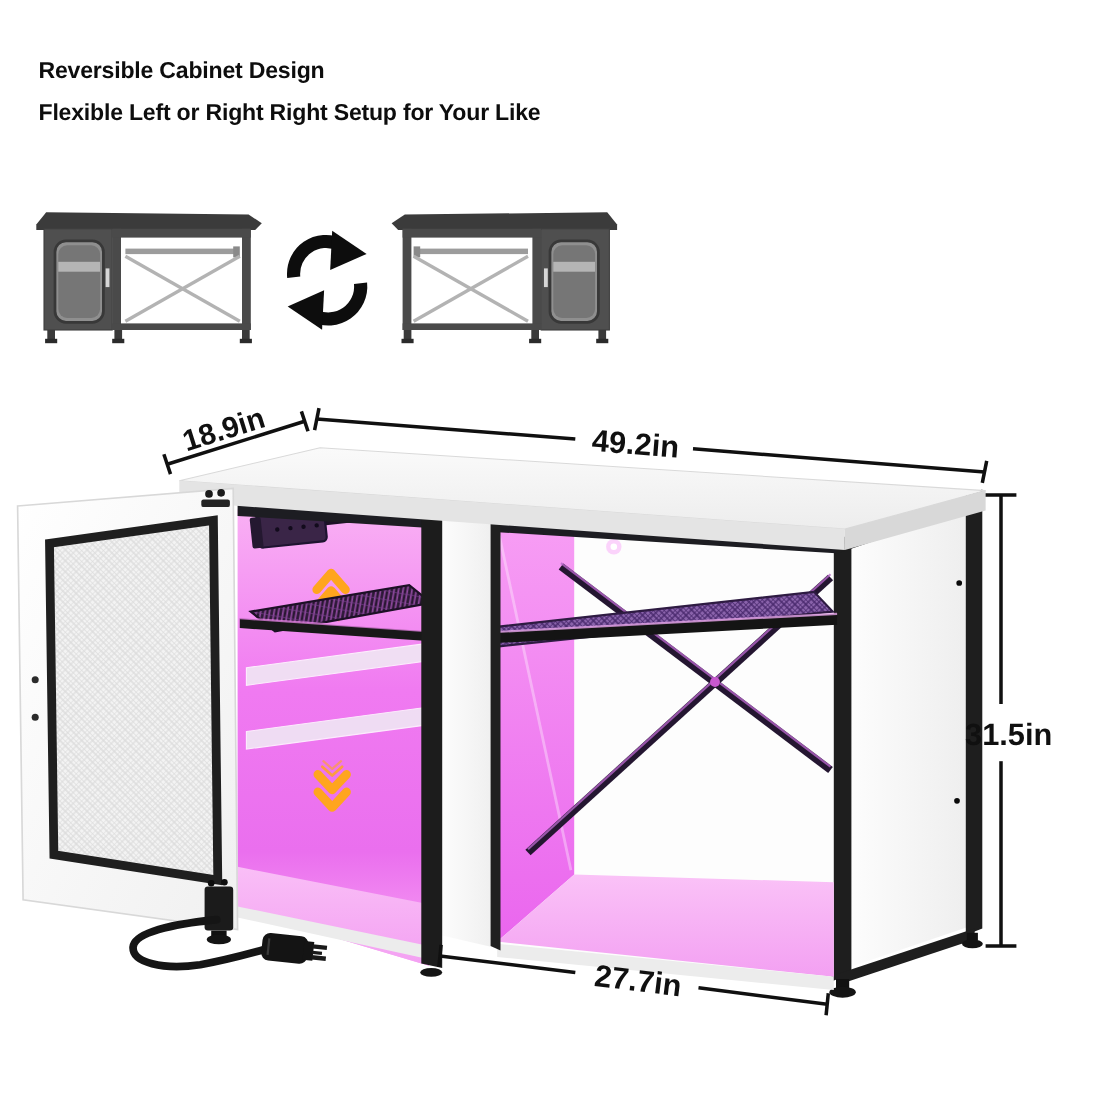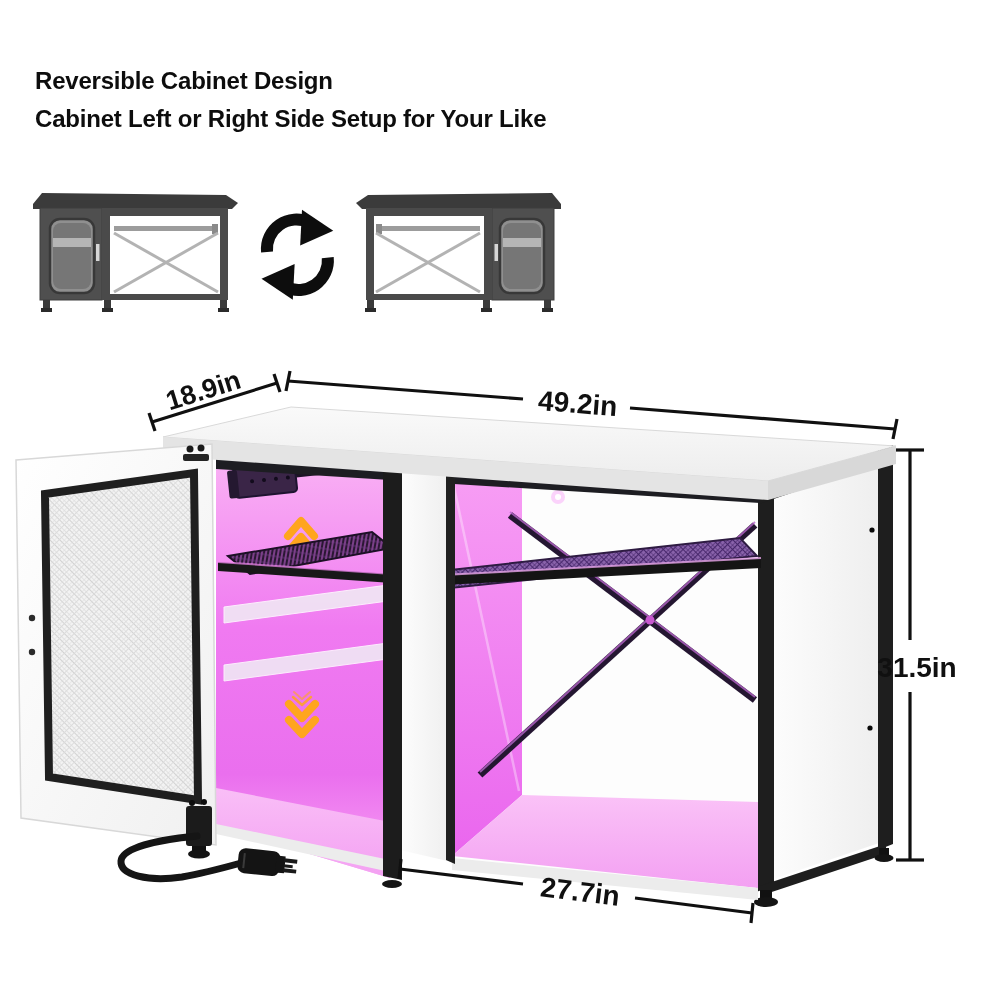--- a/index.html
+++ b/index.html
@@ -1,30 +1,30 @@
 <!DOCTYPE html>
 <html><head>
 <meta charset="utf-8">
 <style>
   html,body{margin:0;padding:0;background:#ffffff;}
   .stage{position:relative;width:1000px;height:1000px;background:#ffffff;overflow:hidden;
          font-family:"Liberation Sans",sans-serif;}
-  .title{position:absolute;left:35px;top:62px;font-weight:bold;font-size:24px;
+  .title{position:absolute;left:35px;top:46px;font-weight:bold;font-size:21px;
          line-height:38px;color:#0d0d0d;letter-spacing:-0.2px;}
   svg{position:absolute;left:0;top:0;}
   svg text{font-family:"Liberation Sans",sans-serif;font-weight:bold;fill:#101010;}
 </style>
 </head>
 <body>
 
 <div class="stage">
 
   <div class="title">
     <div>Reversible Cabinet Design</div>
-    <div>Cabinet Left or Right Side Setup for Your Like</div>
+    <div>Flexible Left or Right Right Setup for Your Like</div>
   </div>
 
   <svg width="1000" height="1000" viewBox="0 0 1000 1000">
     <defs>
       <linearGradient id="gPinkL" x1="0" y1="0" x2="0" y2="1">
         <stop offset="0" stop-color="#f9b0f4"></stop>
           <stop offset="0.4" stop-color="#f07af1"></stop>
         <stop offset="0.75" stop-color="#ea6fee"></stop>
           <stop offset="1" stop-color="#f9a5f4"></stop>
       </linearGradient>

